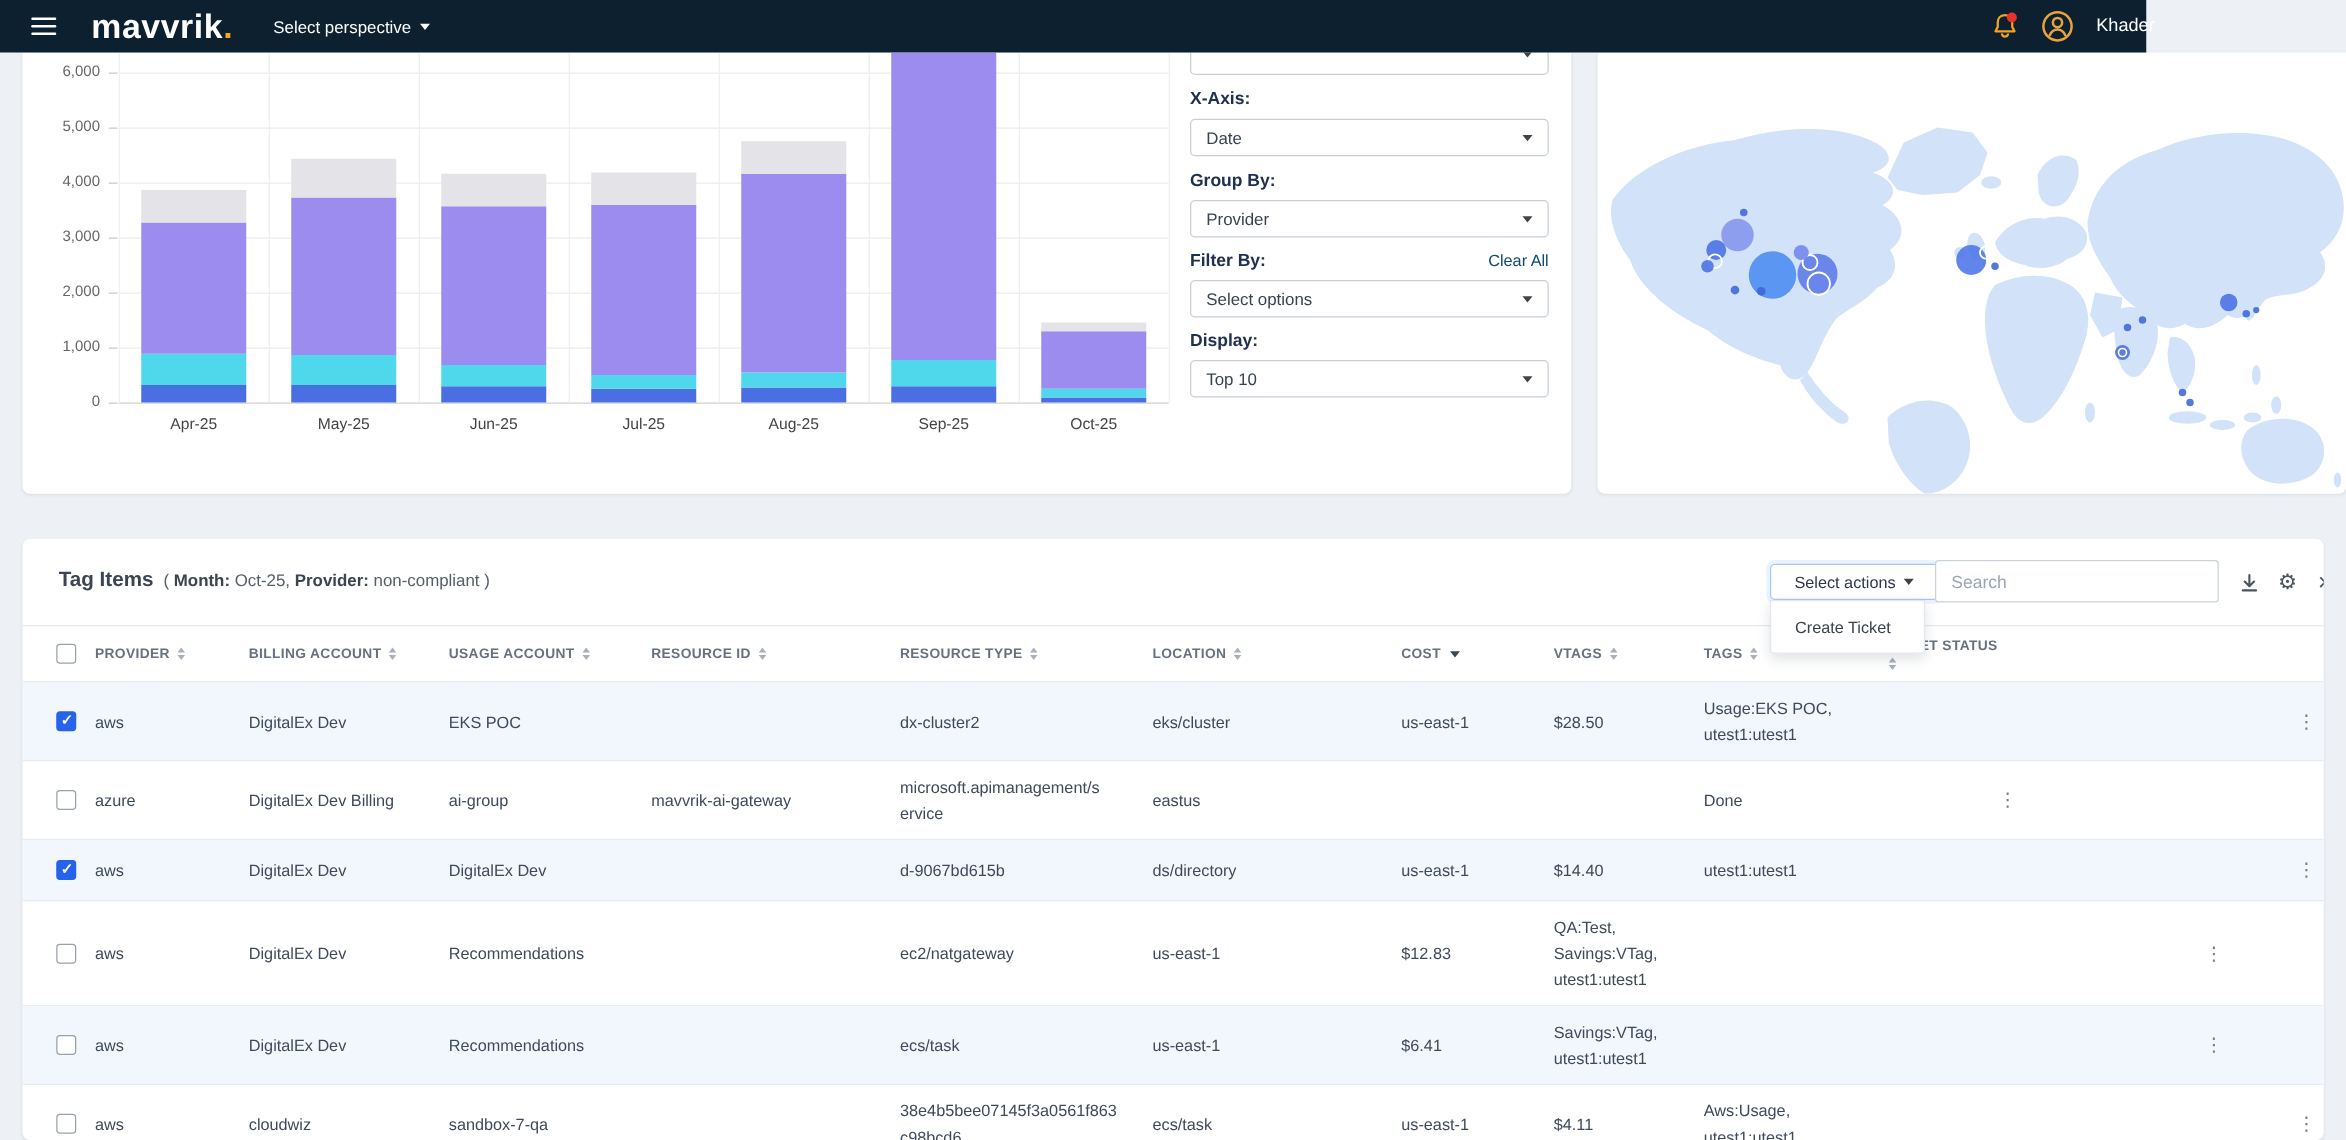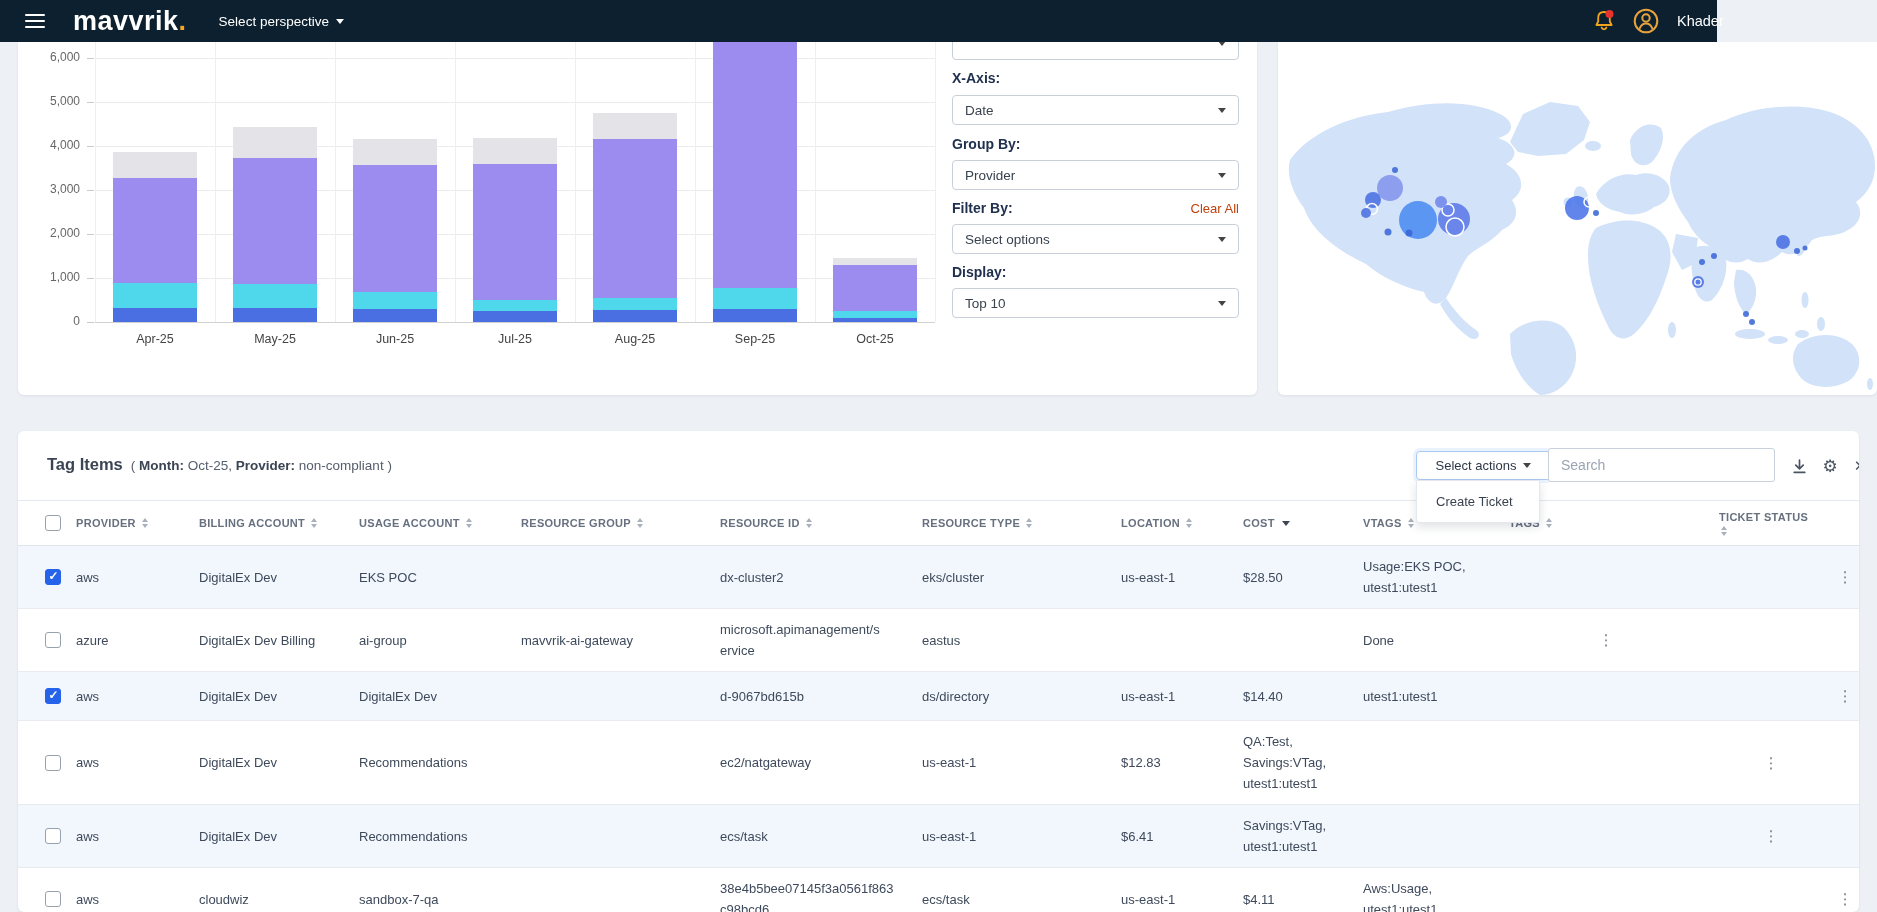--- a/index.html
+++ b/index.html
@@ -40,21 +40,21 @@
   .ctl-label { font-size:14px; font-weight:700; color:#20304e; }
   .ctl-select { position:absolute; left:0; width:287px; height:30px; border:1px solid #c8cfd8; border-radius:4px; background:#fff;
     font-size:13.5px; color:#39424f; display:flex; align-items:center; padding:0 12px; cursor:pointer; }
   .ctl-select .sel-caret { margin-left:auto; width:0; height:0; border-left:4px solid transparent; border-right:4px solid transparent; border-top:5px solid #444; }
   .cut-select { top:-16px; height:34px; border-radius:4px; }
   .lbl-xaxis { position:absolute; left:0; top:28px; }
   .sel-xaxis { top:53px; }
   .lbl-group { position:absolute; left:0; top:94px; }
   .sel-group { top:118px; }
   .filter-row { position:absolute; left:0; top:158px; width:287px; display:flex; align-items:center; }
-  .clear-all { margin-left:auto; font-size:13px; color:#c2410c; cursor:pointer; }
+  .clear-all { margin-left:auto; font-size:13px; color:#0c4a6e; cursor:pointer; }
   .sel-filter { top:182px; }
   .lbl-display { position:absolute; left:0; top:222px; }
   .sel-display { top:246px; }
 
   
   .map-svg { position:absolute; inset:0; }
 
   
   .tbl-title-row { position:absolute; left:29px; top:24px; display:flex; align-items:baseline; }
   .tbl-title { font-size:16.5px; font-weight:600; color:#3b4453; }
@@ -334,27 +334,20 @@
         </span>
       </div>
       <div class="hcell">
         <span class="hlabel">USAGE ACCOUNT</span>
         <span class="sort-ud">
           <span class="tri up"></span>
           <span class="tri dn"></span>
         </span>
       </div>
       <div class="hcell">
-        <span class="hlabel">RESOURCE GROUP</span>
-        <span class="sort-ud">
-          <span class="tri up"></span>
-          <span class="tri dn"></span>
-        </span>
-      </div>
-      <div class="hcell">
         <span class="hlabel">RESOURCE ID</span>
         <span class="sort-ud">
           <span class="tri up"></span>
           <span class="tri dn"></span>
         </span>
       </div>
       <div class="hcell">
         <span class="hlabel">RESOURCE TYPE</span>
         <span class="sort-ud">
           <span class="tri up"></span>

